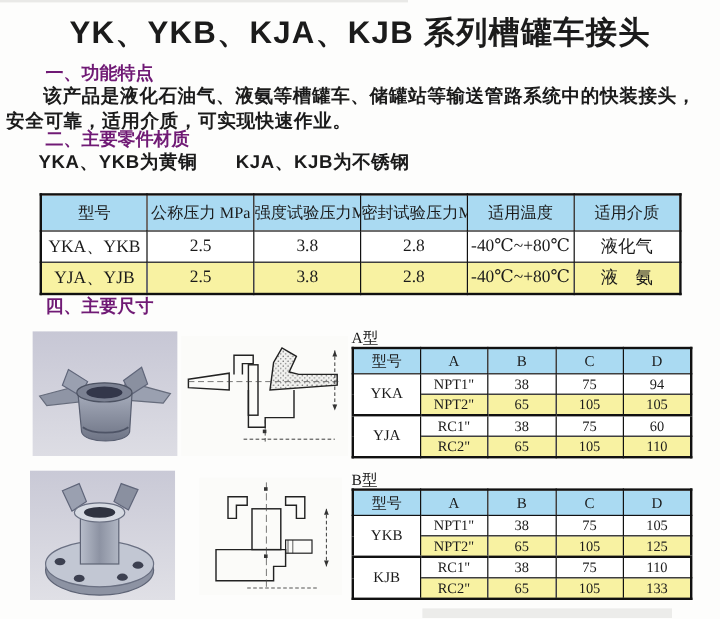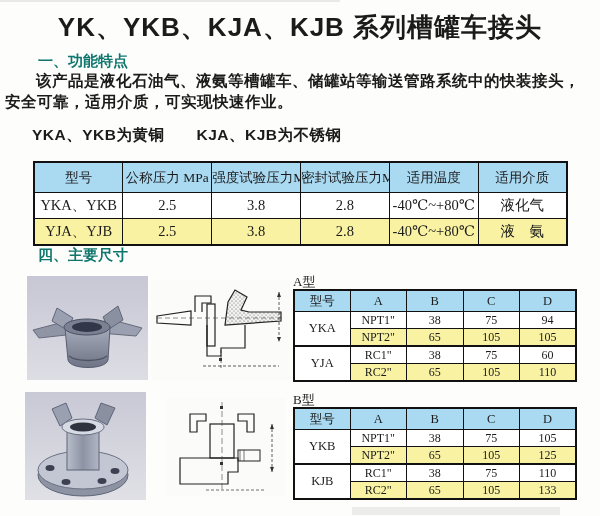--- a/index.html
+++ b/index.html
@@ -1,21 +1,21 @@
 <!DOCTYPE html>
 <html><head>
 <meta charset="utf-8">
 <style>
   html,body{margin:0;padding:0;background:#ffffff;}
   .page{position:relative;width:600px;height:516px;background:#fdfdfc;overflow:hidden;
         font-family:"Liberation Sans","DejaVu Sans",sans-serif;color:#1b1b1b;}
   .scan-top{position:absolute;top:0;left:0;width:340px;height:2px;background:#e9e9e7;}
   .title{position:absolute;top:10px;left:0;width:100%;text-align:center;
          font-size:26px;font-weight:bold;letter-spacing:1px;}
-  .sec-heading{position:absolute;left:38px;font-size:15px;font-weight:bold;color:#0f766e;white-space:nowrap;}
+  .sec-heading{position:absolute;left:38px;font-size:15px;font-weight:bold;color:#701a75;white-space:nowrap;}
   #sec-features{top:52px;}
   #sec-materials{top:107px;}
   #sec-performance{top:142px;}
   #sec-dimensions{top:246px;}
   .para{position:absolute;top:71px;left:5px;width:578px;font-size:15.5px;line-height:20.5px;
         text-indent:2em;font-weight:600;letter-spacing:0.5px;}
   .materials-line{position:absolute;top:125px;left:32px;font-size:15.5px;font-weight:700;letter-spacing:0.5px;}
 
   table{border-collapse:collapse;table-layout:fixed;text-align:center;
         font-family:"Liberation Serif","DejaVu Serif",serif;}
@@ -51,20 +51,21 @@
 <body>
 
 <div class="page">
   <div class="scan-top"></div>
 
   <div class="title">YK、YKB、KJA、KJB 系列槽罐车接头</div>
 
   <div class="sec-heading" id="sec-features">一、功能特点</div>
   <div class="para">该产品是液化石油气、液氨等槽罐车、储罐站等输送管路系统中的快装接头，安全可靠，适用介质，可实现快速作业。</div>
 
+  <div class="sec-heading" id="sec-materials">二、主要零件材质</div>
   <div class="materials-line">YKA、YKB为黄铜　　KJA、KJB为不锈钢</div>
 
 
   <table class="perf-table">
     <tbody>
         <tr>
       <th>型号</th>
       <th>公称压力 MPa</th>
       <th>强度试验压力MPa</th>
       <th>密封试验压力MPa</th>

